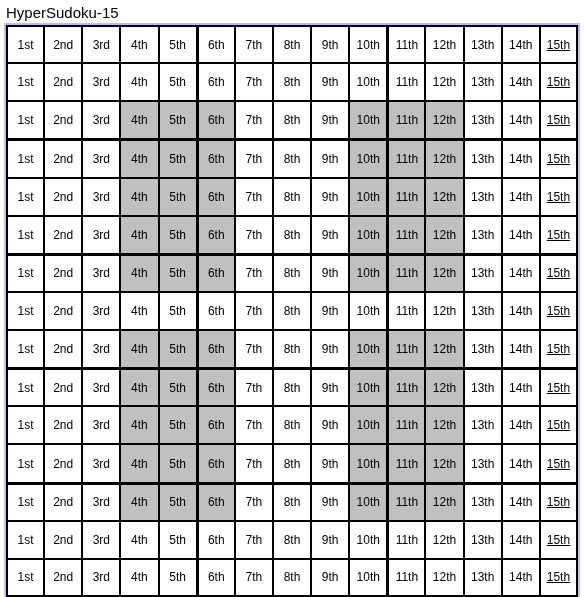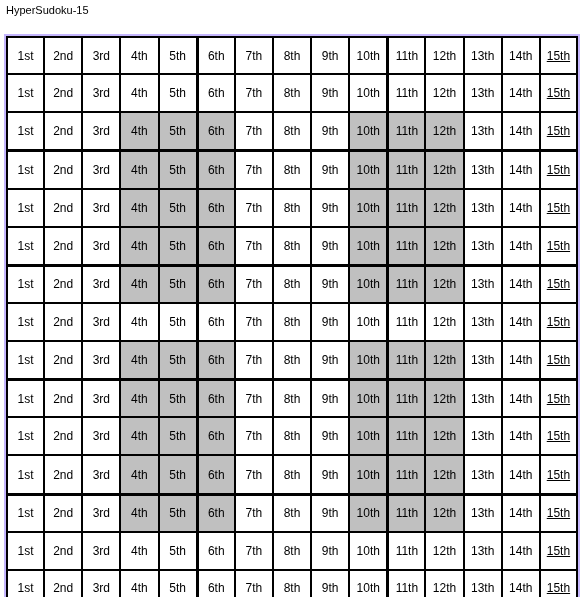--- a/index.html
+++ b/index.html
@@ -9,22 +9,22 @@
     }
     body {
       font-family: Arial, sans-serif;
       background: #fff;
       padding: 4px;
     }
     .container {
       width: 576px;
     }
     .title {
-      font-size: 11px;
-      margin-bottom: 18px;
+      font-size: 15px;
+      margin-bottom: 2px;
       margin-left: 2px;
     }
     .grid {
       display: grid;
       grid-template-columns: repeat(15, 1fr);
       grid-template-rows: repeat(15, 1fr);
       border: 2px solid #c4b5fd;
       width: 576px;
       height: 576px;
     }

